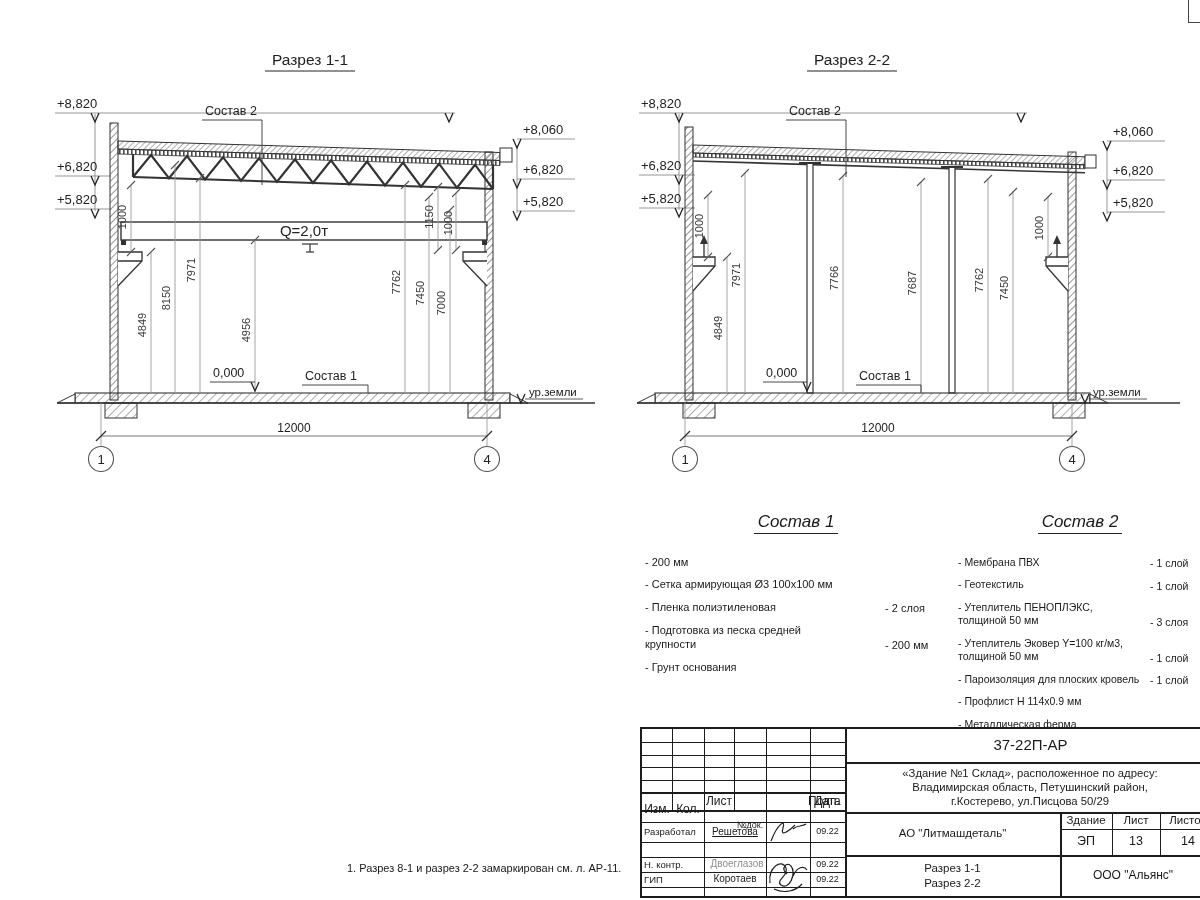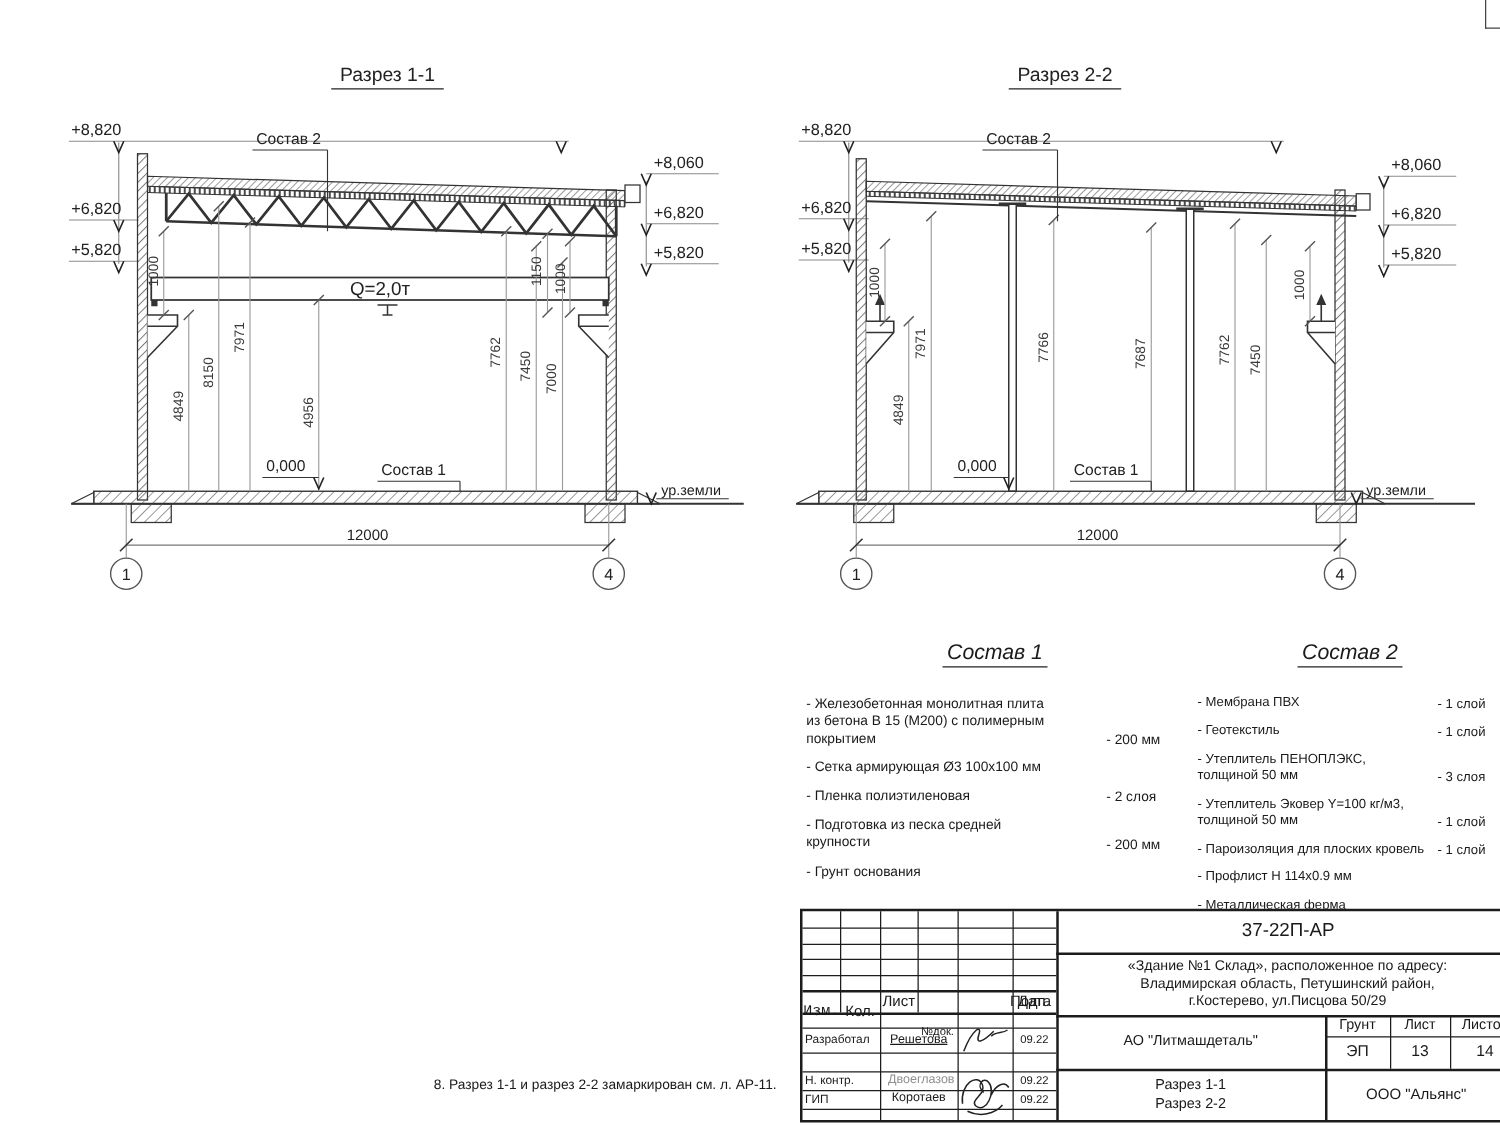--- a/index.html
+++ b/index.html
@@ -347,23 +347,20 @@
     <circle cx="437" cy="414" r="12.5" fill="none" stroke="#555" stroke-width="1.1"></circle>
     <text class="axisnum" x="50" y="419" text-anchor="middle">1</text>
     <text class="axisnum" x="437" y="419" text-anchor="middle">4</text>
   </g>
 </svg>
 
 <div class="mat mat1" style="left:645px;top:512px;width:302px;">
   <div class="mat-title"><span>Состав 1</span></div>
   <div class="mat-items">
     <div class="mat-row">
-      <div class="mat-name">- Железобетонная  монолитная плита
-из бетона В 15 (М200) с полимерным
-покрытием</div>
       <div class="mat-qty">- 200 мм</div>
     </div>
     <div class="mat-row">
       <div class="mat-name">- Сетка армирующая Ø3 100х100 мм</div>
       <div class="mat-qty"></div>
     </div>
     <div class="mat-row">
       <div class="mat-name">- Пленка полиэтиленовая</div>
       <div class="mat-qty">-  2 слоя</div>
     </div>
@@ -409,21 +406,21 @@
       <div class="mat-qty"></div>
     </div>
     <div class="mat-row">
       <div class="mat-name">- Металлическая ферма
   (с торца металлическая балка)</div>
       <div class="mat-qty"></div>
     </div>
   </div>
 </div>
 
-<div class="note" style="left:347px;top:862px;">8. Разрез 1-1 и разрез 2-2 замаркирован см. л. АР-11.</div>
+<div class="note" style="left:347px;top:862px;">1. Разрез 8-1 и разрез 2-2 замаркирован см. л. АР-11.</div>
 
 <div class="corner-box"></div>
 
 <div class="tb">
 
   <div class="hl" style="left:0;top:13px;width:203px;"></div>
   <div class="hl" style="left:0;top:26px;width:203px;"></div>
   <div class="hl" style="left:0;top:38px;width:203px;"></div>
   <div class="hl" style="left:0;top:51px;width:203px;"></div>
   <div class="hl hl2" style="left:0;top:63px;width:203px;"></div>
@@ -442,21 +439,21 @@
   <div class="vl vl2" style="left:203px;top:0;height:167px;"></div>
 
   <div class="hl hl2" style="left:203px;top:33px;width:371px;"></div>
   <div class="hl hl2" style="left:203px;top:83px;width:371px;"></div>
   <div class="hl hl2" style="left:203px;top:126px;width:371px;"></div>
   <div class="vl vl2" style="left:418px;top:83px;height:84px;"></div>
   <div class="vl" style="left:470px;top:83px;height:43px;"></div>
   <div class="vl" style="left:518px;top:83px;height:43px;"></div>
   <div class="hl" style="left:418px;top:100px;width:156px;"></div>
 
-  <div class="cell" style="left:0;top:63px;width:30px;height:35px;font-size:12px;font-family:Liberation Mono, monospace;">Изм.</div>
+  <div class="cell" style="left:0;top:63px;width:30px;height:35px;font-size:12px;">Изм.</div>
   <div class="cell" style="left:30px;top:63px;width:32px;height:34px;font-size:12px;">Кол.</div>
   <div class="cell" style="left:62px;top:63px;width:30px;height:18px;font-size:12px;">Лист</div>
   <div class="cell" style="left:92px;top:63px;width:32px;height:18px;font-size:9px;margin-top:25px;">№док.</div>
   <div class="cell" style="left:124px;top:63px;width:44px;height:18px;font-size:12px;margin-left:36px;">Подп.</div>
   <div class="cell" style="left:168px;top:63px;width:35px;height:18px;font-size:12px;">Дата</div>
 
   <div class="cell" style="left:2px;top:93px;width:58px;height:20px;justify-content:flex-start;font-size:9.5px;">Разработал</div>
   <div class="cell" style="left:62px;top:93px;width:62px;height:20px;font-size:10px;text-decoration:underline;">Решетова</div>
   <div class="cell" style="left:168px;top:93px;width:35px;height:20px;font-size:9px;">09.22</div>
 
@@ -473,21 +470,21 @@
   </svg>
   <svg class="abs" style="left:122px;top:124px;" width="50" height="42" viewBox="0 0 50 42">
     <path d="M6,30 C4,14 18,5 22,15 C25,23 11,27 17,32 C25,38 33,20 27,13 C23,8 16,15 23,21 M29,23 C33,14 40,12 43,17 M10,36 C20,41 32,38 38,31" stroke="#222" stroke-width="1.2" fill="none"></path>
   </svg>
 
   <div class="cell" style="left:203px;top:2px;width:371px;height:29px;font-size:15px;">37-22П-АР</div>
   <div class="cell pre" style="left:210px;top:35px;width:356px;height:46px;font-size:11.3px;">«Здание №1 Склад», расположенное по адресу:
 Владимирская область, Петушинский район,
 г.Костерево, ул.Писцова 50/29</div>
   <div class="cell" style="left:203px;top:83px;width:215px;height:43px;font-size:11.5px;">АО "Литмашдеталь"</div>
-  <div class="cell" style="left:418px;top:83px;width:52px;height:17px;font-size:11.5px;">Грунт</div>
+  <div class="cell" style="left:418px;top:83px;width:52px;height:17px;font-size:11.5px;">Здание</div>
   <div class="cell" style="left:470px;top:83px;width:48px;height:17px;font-size:11.5px;">Лист</div>
   <div class="cell" style="left:518px;top:83px;width:56px;height:17px;font-size:11.5px;">Листов</div>
   <div class="cell" style="left:418px;top:100px;width:52px;height:26px;font-size:12.5px;">ЭП</div>
   <div class="cell" style="left:470px;top:100px;width:48px;height:26px;font-size:12.5px;">13</div>
   <div class="cell" style="left:518px;top:100px;width:56px;height:26px;font-size:12.5px;">14</div>
   <div class="cell pre" style="left:203px;top:126px;width:215px;height:41px;font-size:11.5px;">Разрез 1-1
 Разрез 2-2</div>
   <div class="cell" style="left:418px;top:126px;width:146px;height:41px;font-size:12px;">ООО "Альянс"</div>
 </div>
 

